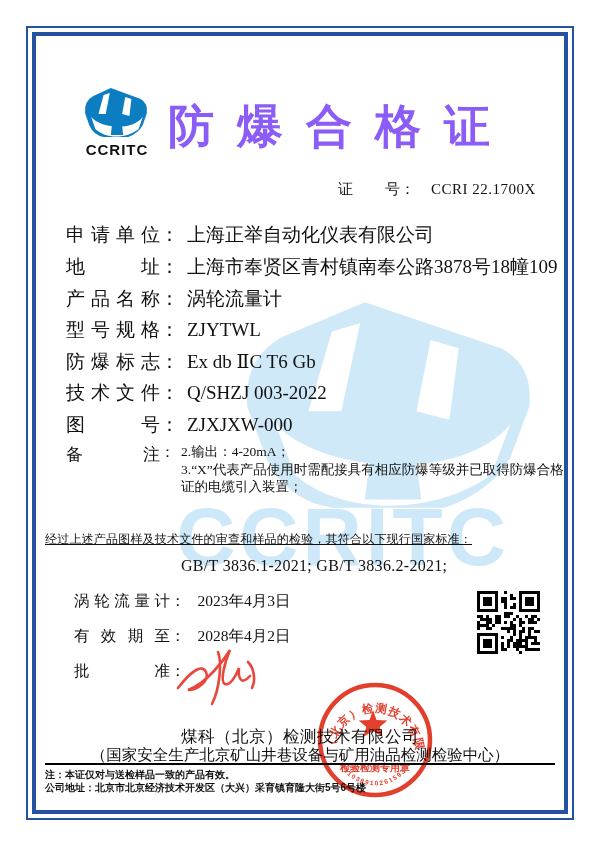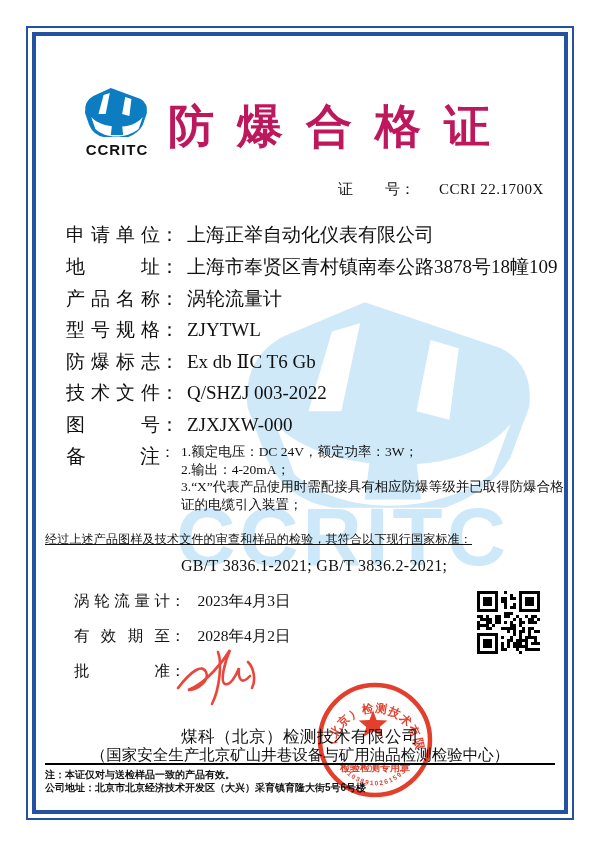--- a/index.html
+++ b/index.html
@@ -12,34 +12,34 @@
   .wm{position:absolute;pointer-events:none;}
   .wm-logo{left:238px;top:298px;width:310px;height:235px;opacity:.95;}
   .wm-text{left:108px;top:496px;width:470px;text-align:center;font-family:"Liberation Sans","DejaVu Sans",sans-serif;
            font-weight:800;font-size:82px;letter-spacing:4px;color:#cde8f8;line-height:1;}
 
   
   .logo{position:absolute;left:83px;top:87px;width:68px;height:56px;}
   .brand{position:absolute;left:76px;top:141px;width:82px;text-align:center;
          font-family:"Liberation Sans","DejaVu Sans",sans-serif;font-weight:800;font-size:15px;letter-spacing:1px;color:#111;}
   .title{position:absolute;left:168px;top:96px;width:400px;font-family:"Liberation Sans","DejaVu Sans",sans-serif;
-         font-weight:900;font-size:46px;letter-spacing:23px;color:#be185d;white-space:nowrap;}
+         font-weight:900;font-size:46px;letter-spacing:23px;color:#8b5cf6;white-space:nowrap;}
   .certno{position:absolute;left:338px;top:180px;display:flex;align-items:baseline;font-size:15px;}
   .certno .jlabel{width:62px;}
-  .certno .val{margin-left:24px;font-size:15px;letter-spacing:.5px;}
+  .certno .val{margin-left:16px;font-size:15px;letter-spacing:.5px;}
 
   
   .jlabel{display:inline-block;text-align:justify;text-align-last:justify;-moz-text-align-last:justify;}
   .row{position:absolute;left:66px;display:flex;align-items:baseline;font-size:19px;white-space:nowrap;}
   .row .jlabel{width:94px;}
   .row .colon{margin:0 2px 0 0;}
   .row .val{margin-left:6px;}
 
   .remark{position:absolute;left:66px;top:443px;display:flex;font-size:13.5px;}
-  .remark .jlabel{width:94px;font-size:20px;}
+  .remark .jlabel{width:94px;font-size:17px;}
   .remark .colon{font-size:15px;margin-right:6px;}
   .remark-lines{width:396px;line-height:17.5px;}
 
   .statement{position:absolute;left:45px;top:531px;width:515px;font-size:12px;letter-spacing:.2px;text-decoration:underline;}
   .standards{position:absolute;left:181px;top:557px;font-size:16px;letter-spacing:.3px;}
 
   .drow{position:absolute;left:74px;display:flex;align-items:baseline;font-size:15.5px;white-space:nowrap;}
   .drow .jlabel{width:96px;}
   .drow .val{margin-left:12px;}
 
@@ -123,21 +123,20 @@
   <div class="row" style="top:412px">
     <span class="jlabel">图号</span>
       <span class="colon">：</span>
     <span class="val">ZJXJXW-000</span>
   </div>
 
   <div class="remark">
     <span class="jlabel">备注</span>
       <span class="colon">：</span>
     <div class="remark-lines">
-      <div>1.额定电压：DC 24V，额定功率：3W；</div>
       <div>2.输出：4-20mA；</div>
       <div>3.“X”代表产品使用时需配接具有相应防爆等级并已取得防爆合格证的电缆引入装置；</div>
     </div>
   </div>
 
   <div class="statement">经过上述产品图样及技术文件的审查和样品的检验，其符合以下现行国家标准：</div>
   <div class="standards">GB/T 3836.1-2021; GB/T 3836.2-2021;</div>
 
   <div class="drow" style="top:591px">
     <span class="jlabel">涡轮流量计</span>

